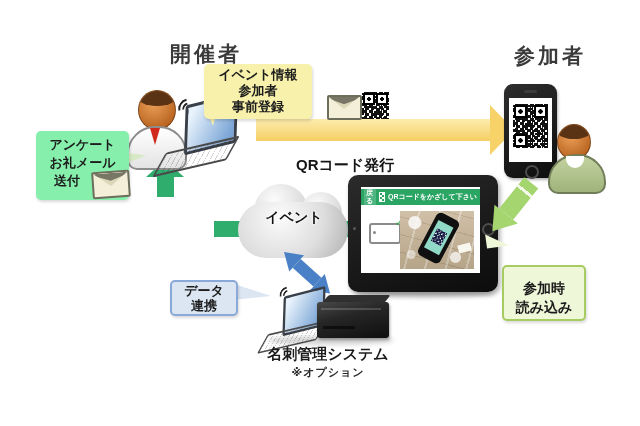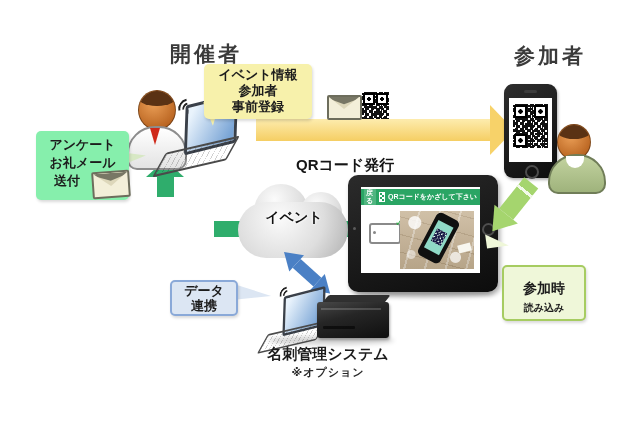--- a/index.html
+++ b/index.html
@@ -217,21 +217,21 @@
   </div>
 
   <div class="abs rot-arrow" style="left:540px;top:172px;transform:rotate(128.8deg);">
     <div class="abs lg-shaft" style="left:14px;top:-9px;width:40px;height:18px;"></div>
     <div class="abs lg-head" style="left:54px;top:-15px;"></div>
   </div>
 
   <div class="tail" style="left:486px;top:233px;border-bottom:14px solid #eff7d9;border-right:22px solid transparent;transform:rotate(-8deg);"></div>
   <div class="abs callout co-pale" style="left:502px;top:233px;width:80px;height:40px;padding-top:12px;margin-top:32px;">
     <div class="co-line" style="font-size:14px;line-height:19px;">参加時</div>
-    <div class="co-line" style="font-size:10px;line-height:19px;">読み込み</div>
+    <div class="co-line" style="font-size:14px;line-height:19px;">読み込み</div>
   </div>
 
   <div class="tail" style="left:233px;top:287px;border-left:38px solid #dce6f3;border-top:6px solid transparent;border-bottom:10px solid transparent;transform:rotate(9deg);"></div>
   <div class="abs callout co-blue" style="left:170px;top:280px;width:64px;height:31px;padding-top:1px;">
     <div class="co-line" style="font-size:13px;line-height:15px;">データ</div>
     <div class="co-line" style="font-size:13px;line-height:15px;">連携</div>
   </div>
 
   <div class="abs soft-shadow" style="left:268px;top:336px;width:126px;height:9px;"></div>
 

